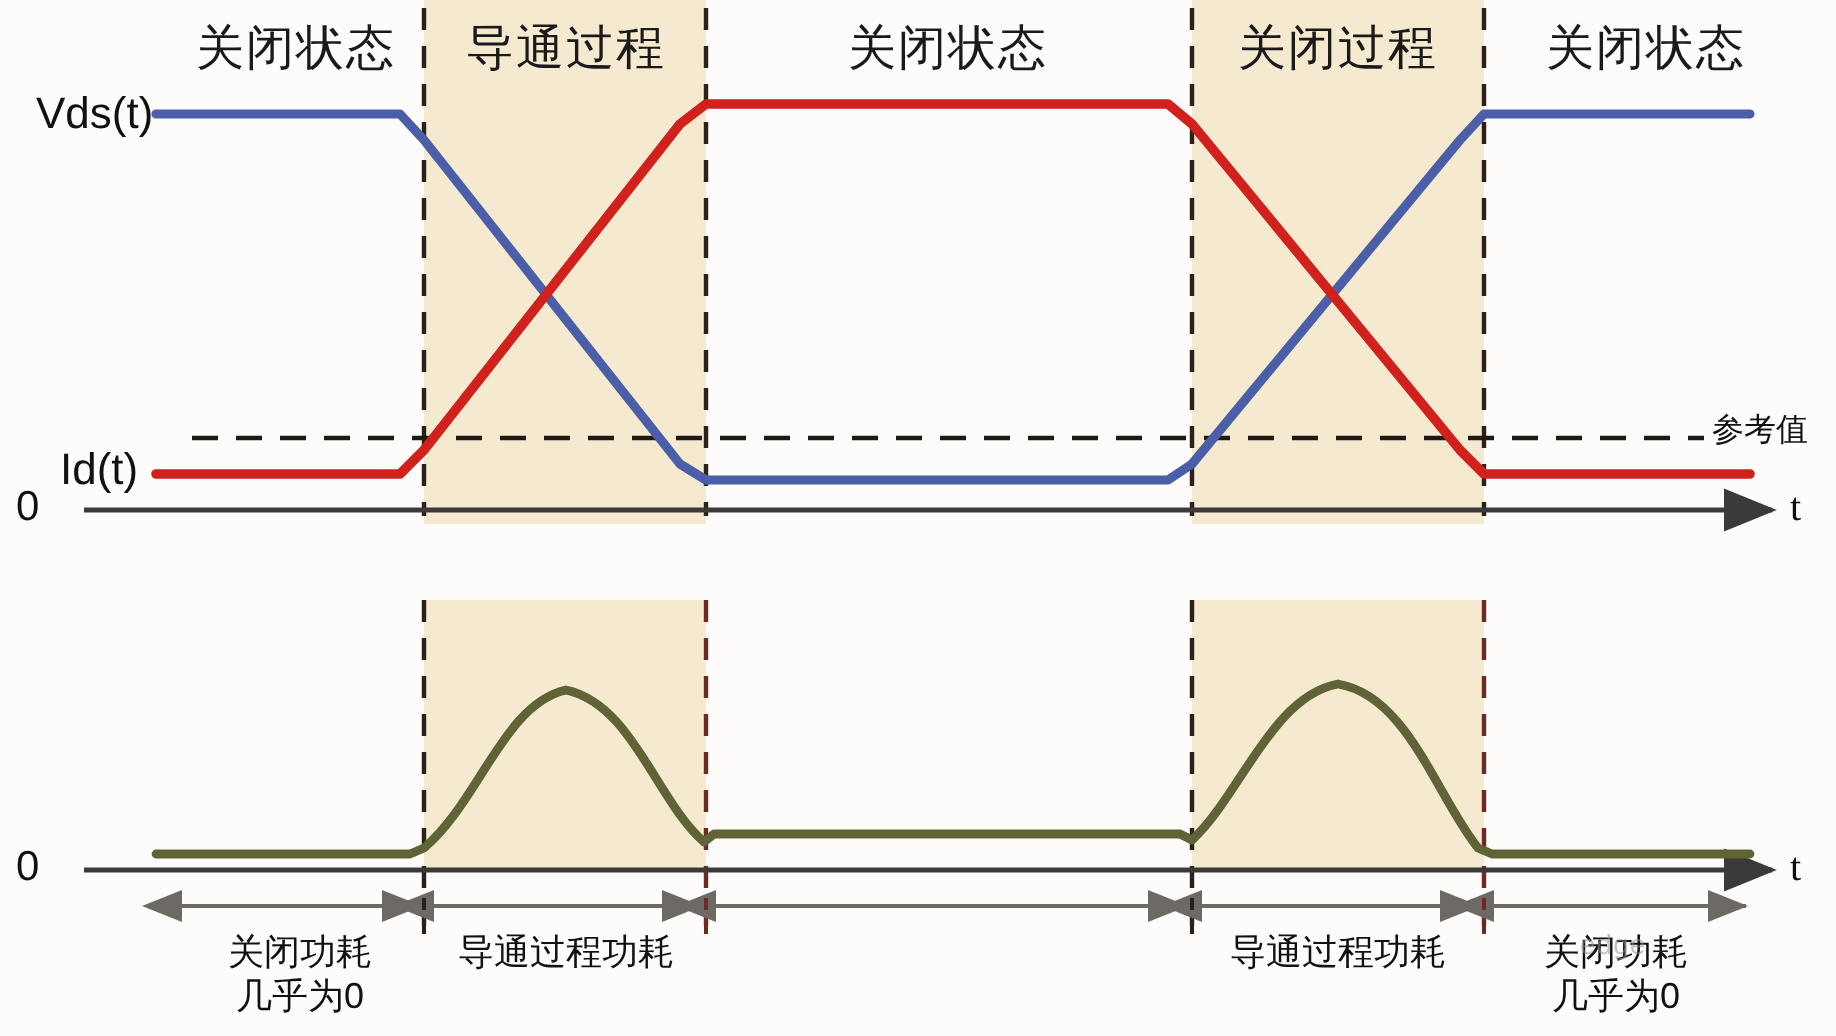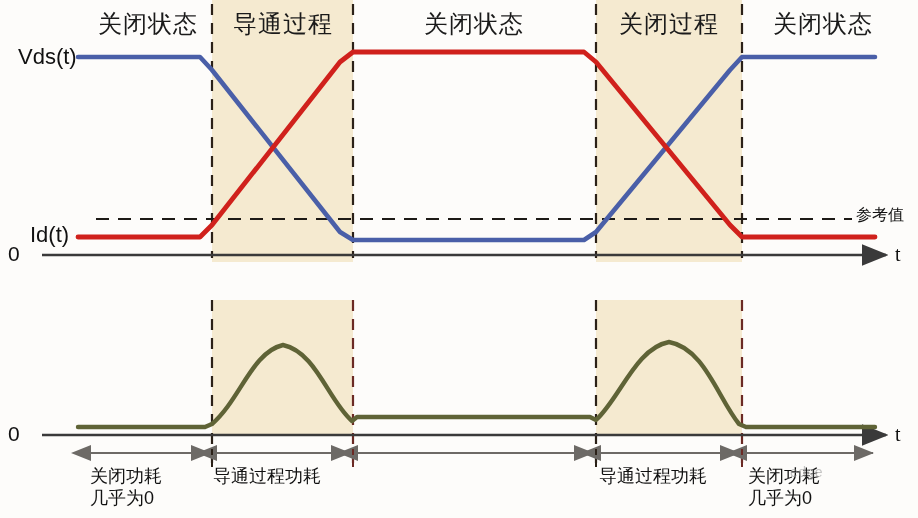--- a/index.html
+++ b/index.html
@@ -55,20 +55,21 @@
     position: absolute;
     font-size: 16px;
     color: #111;
     white-space: nowrap;
     font-family: "Liberation Sans", "DejaVu Sans", sans-serif;
   }
   .loss-label {
     position: absolute;
     font-size: 18px;
     color: #111;
+    text-align: center;
     line-height: 1.22;
     white-space: nowrap;
     font-family: "Liberation Sans", "DejaVu Sans", sans-serif;
   }
   .watermark {
     position: absolute;
     font-size: 14px;
     color: rgba(150,150,150,0.55);
     letter-spacing: 0.5px;
     white-space: nowrap;

